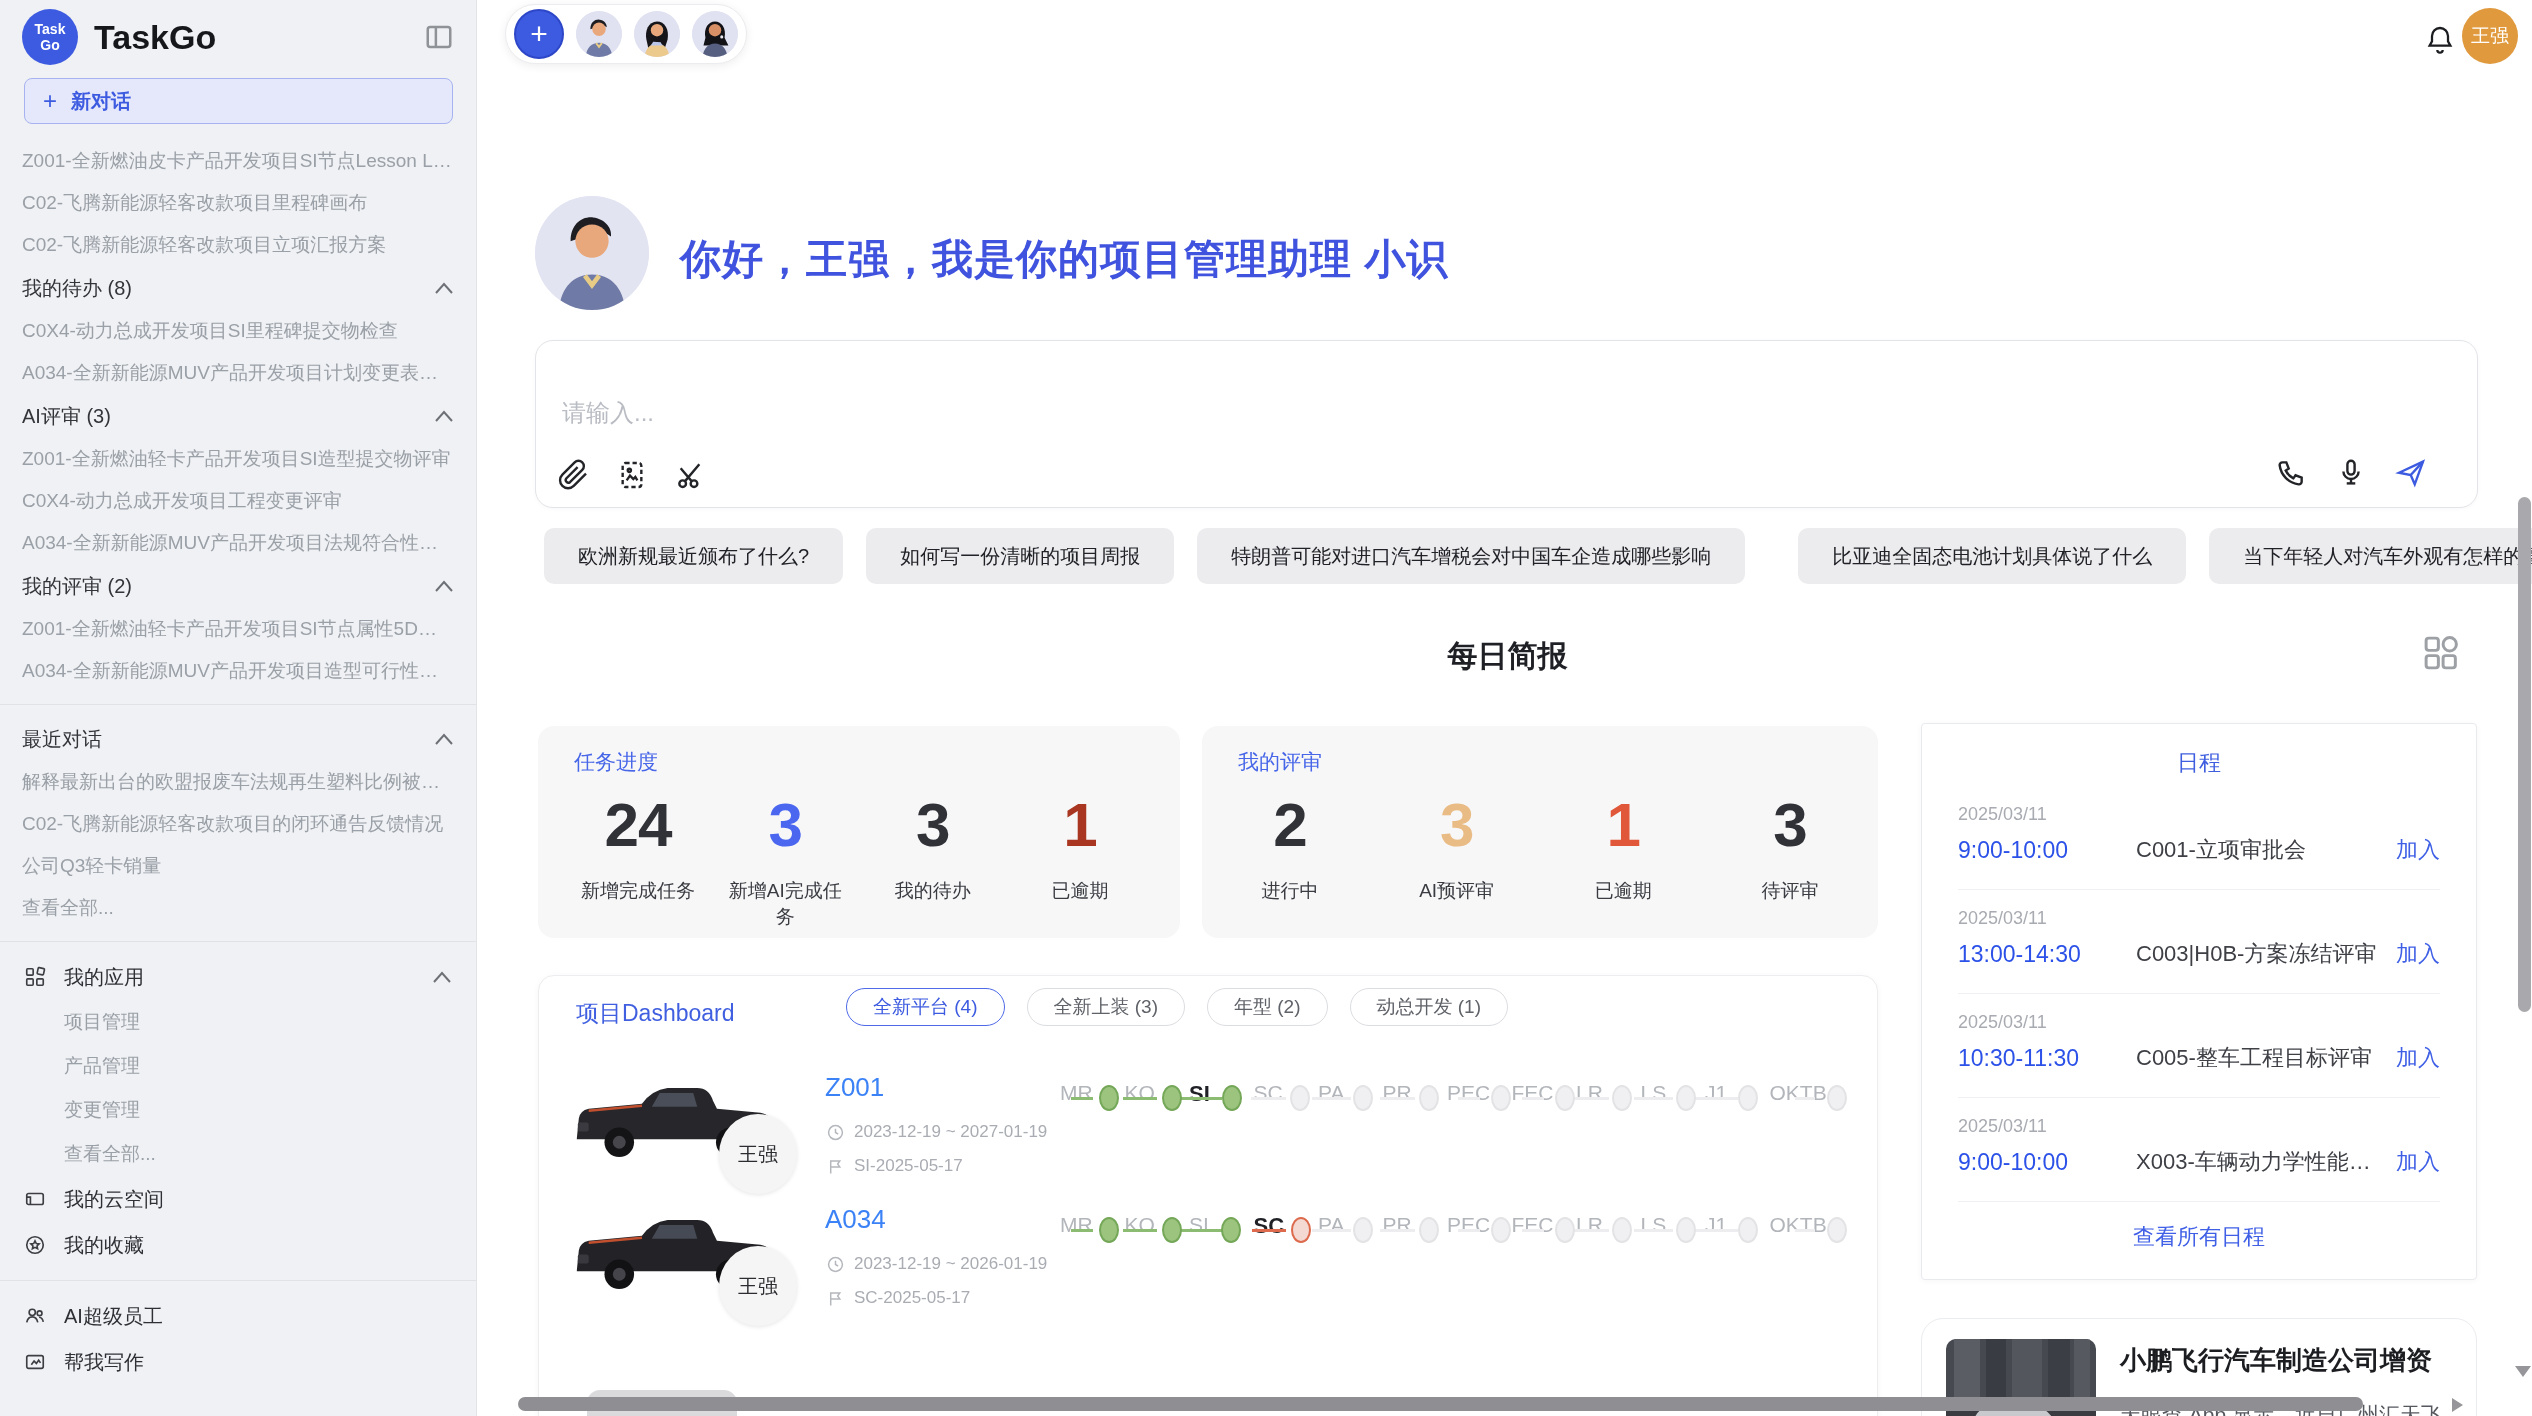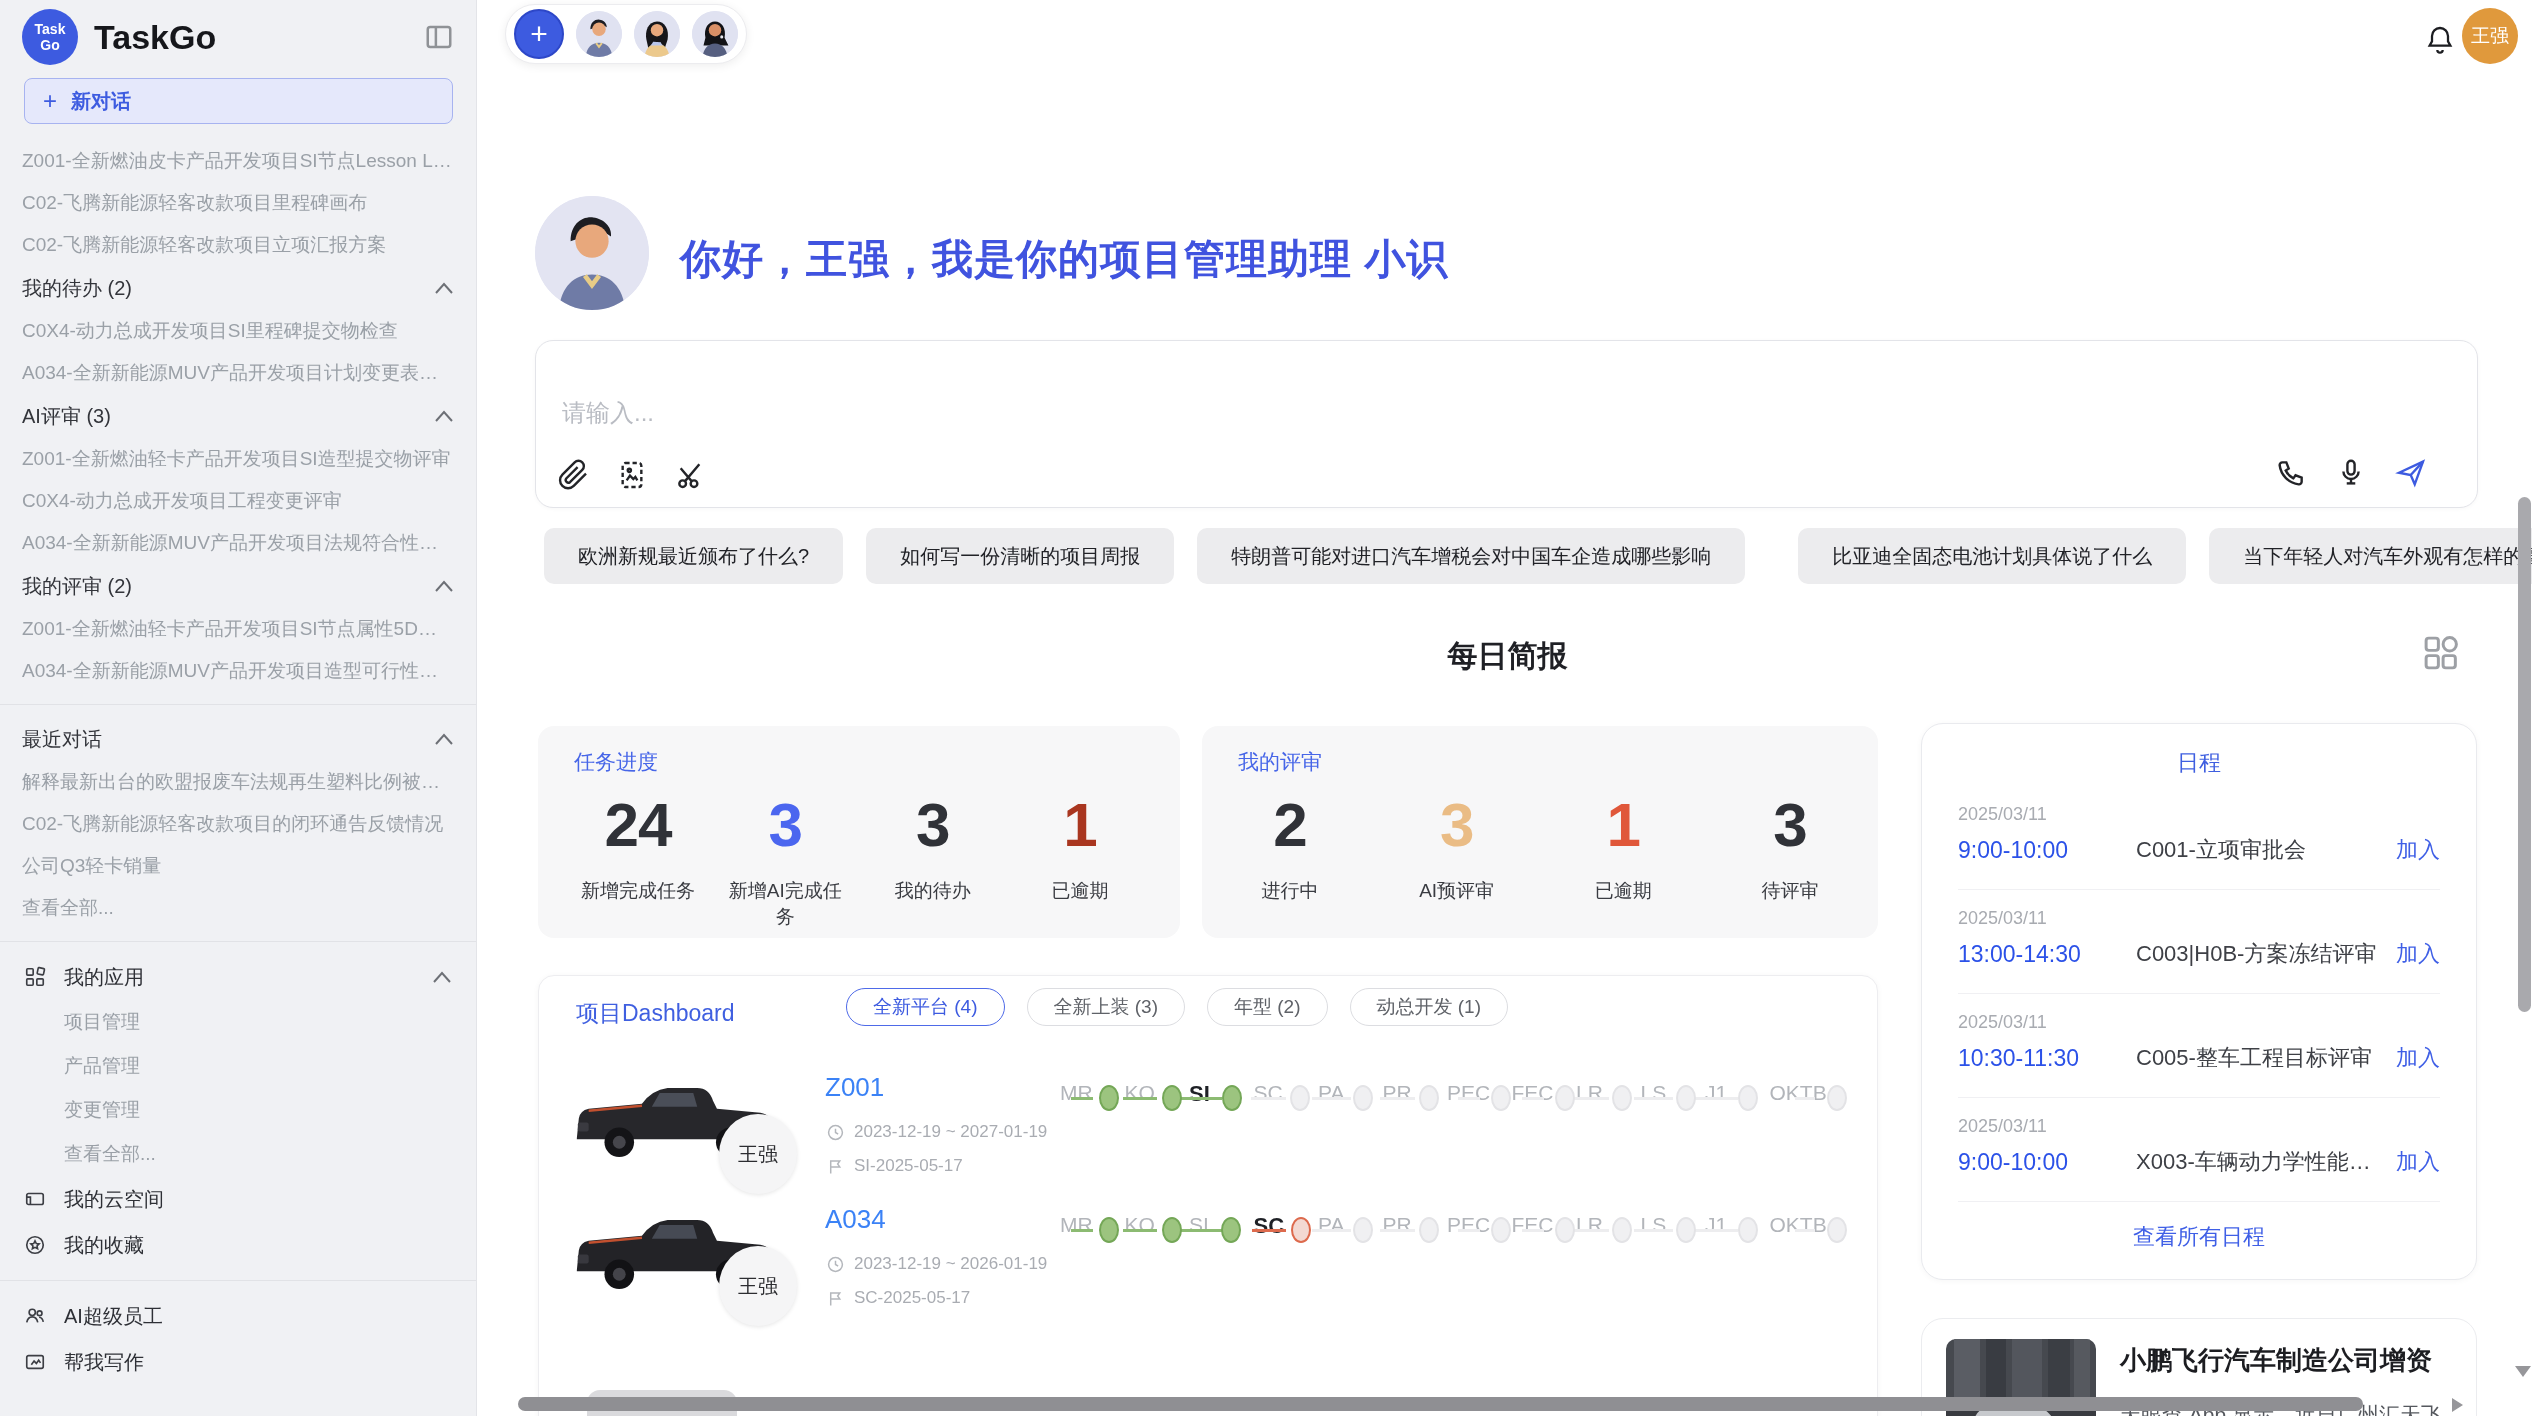--- a/index.html
+++ b/index.html
@@ -86,21 +86,21 @@
   .ms-dotwrap::before{content:'';position:absolute;left:-32px;right:32px;top:50%;height:3px;margin-top:-1.5px;background:#ededef;z-index:1}
   .ms-cell:first-child .ms-dotwrap::before{left:-22px}
   .ms-cell.done .ms-dotwrap::before{background:#8cbb72}
   .ms-cell.cur-red .ms-dotwrap::before{background:#dd6a4d}
   .ms-dot{position:relative;z-index:2;width:20px;height:26px;border-radius:50%;background:#f0f0f2;border:2px solid #e3e3e6}
   .ms-cell.done .ms-dot{background:#9cc47f;border-color:#74a757}
   .ms-cell.cur-red .ms-dot{background:#f3d9d2;border-color:#dd6a4d}
   .row3-sliver{position:absolute;left:48px;top:414px;width:150px;height:26px;border-radius:13px 13px 0 0;background:#bcbcc1;opacity:.55}
 
   
-  .sched-card{position:absolute;left:1921px;top:723px;width:556px;height:557px;background:#fff;border:1px solid #e9eaee;border-radius:22px;box-shadow:0 1px 6px rgba(0,0,0,.04);padding:24px 36px 0}
+  .sched-card{position:absolute;left:1921px;top:723px;width:556px;height:557px;background:#fff;border:1px solid #e9eaee;border-radius:4px;box-shadow:0 1px 6px rgba(0,0,0,.04);padding:24px 36px 0}
   .sched-title{text-align:center;font-size:22px;color:#3f5fe0;margin-bottom:26px}
   .sch-item .d{font-size:18px;color:#a8abb1;margin-bottom:10px}
   .sch-row{display:flex;align-items:center}
   .sch-row .t{width:178px;font-size:23px;color:#2b51e8;font-weight:500}
   .sch-row .n{flex:1;font-size:22px;color:#3e4046;white-space:nowrap;overflow:hidden;text-overflow:ellipsis}
   .sch-row .j{font-size:22px;color:#3f5fe6;cursor:pointer;margin-left:14px}
   .sch-div{border:none;border-top:1px solid #f0f0f3;margin:24px 0 18px}
   .sched-all{text-align:center;font-size:22px;color:#3f5fe6;margin-top:20px;cursor:pointer}
 
   
@@ -142,21 +142,21 @@
       <span>新对话</span>
     </button>
 
     <div class="side-list">
 
       <div class="side-item">Z001-全新燃油皮卡产品开发项目SI节点Lesson Learn报告</div>
       <div class="side-item">C02-飞腾新能源轻客改款项目里程碑画布</div>
       <div class="side-item">C02-飞腾新能源轻客改款项目立项汇报方案</div>
 
       <div class="side-sec-h">
-        <span>我的待办 (2)</span>
+        <span>我的待办 (8)</span>
         <svg class="chev" viewBox="0 0 20 14" fill="none" stroke="currentColor" stroke-width="2">
             <path d="M2 12 L10 3 L18 12"></path>
           </svg>
       </div>
       <div class="side-item">C0X4-动力总成开发项目SI里程碑提交物检查</div>
       <div class="side-item">A034-全新新能源MUV产品开发项目计划变更表编写</div>
 
       <div class="side-sec-h">
         <span>AI评审 (3)</span>
         <svg class="chev" viewBox="0 0 20 14" fill="none" stroke="currentColor" stroke-width="2">

